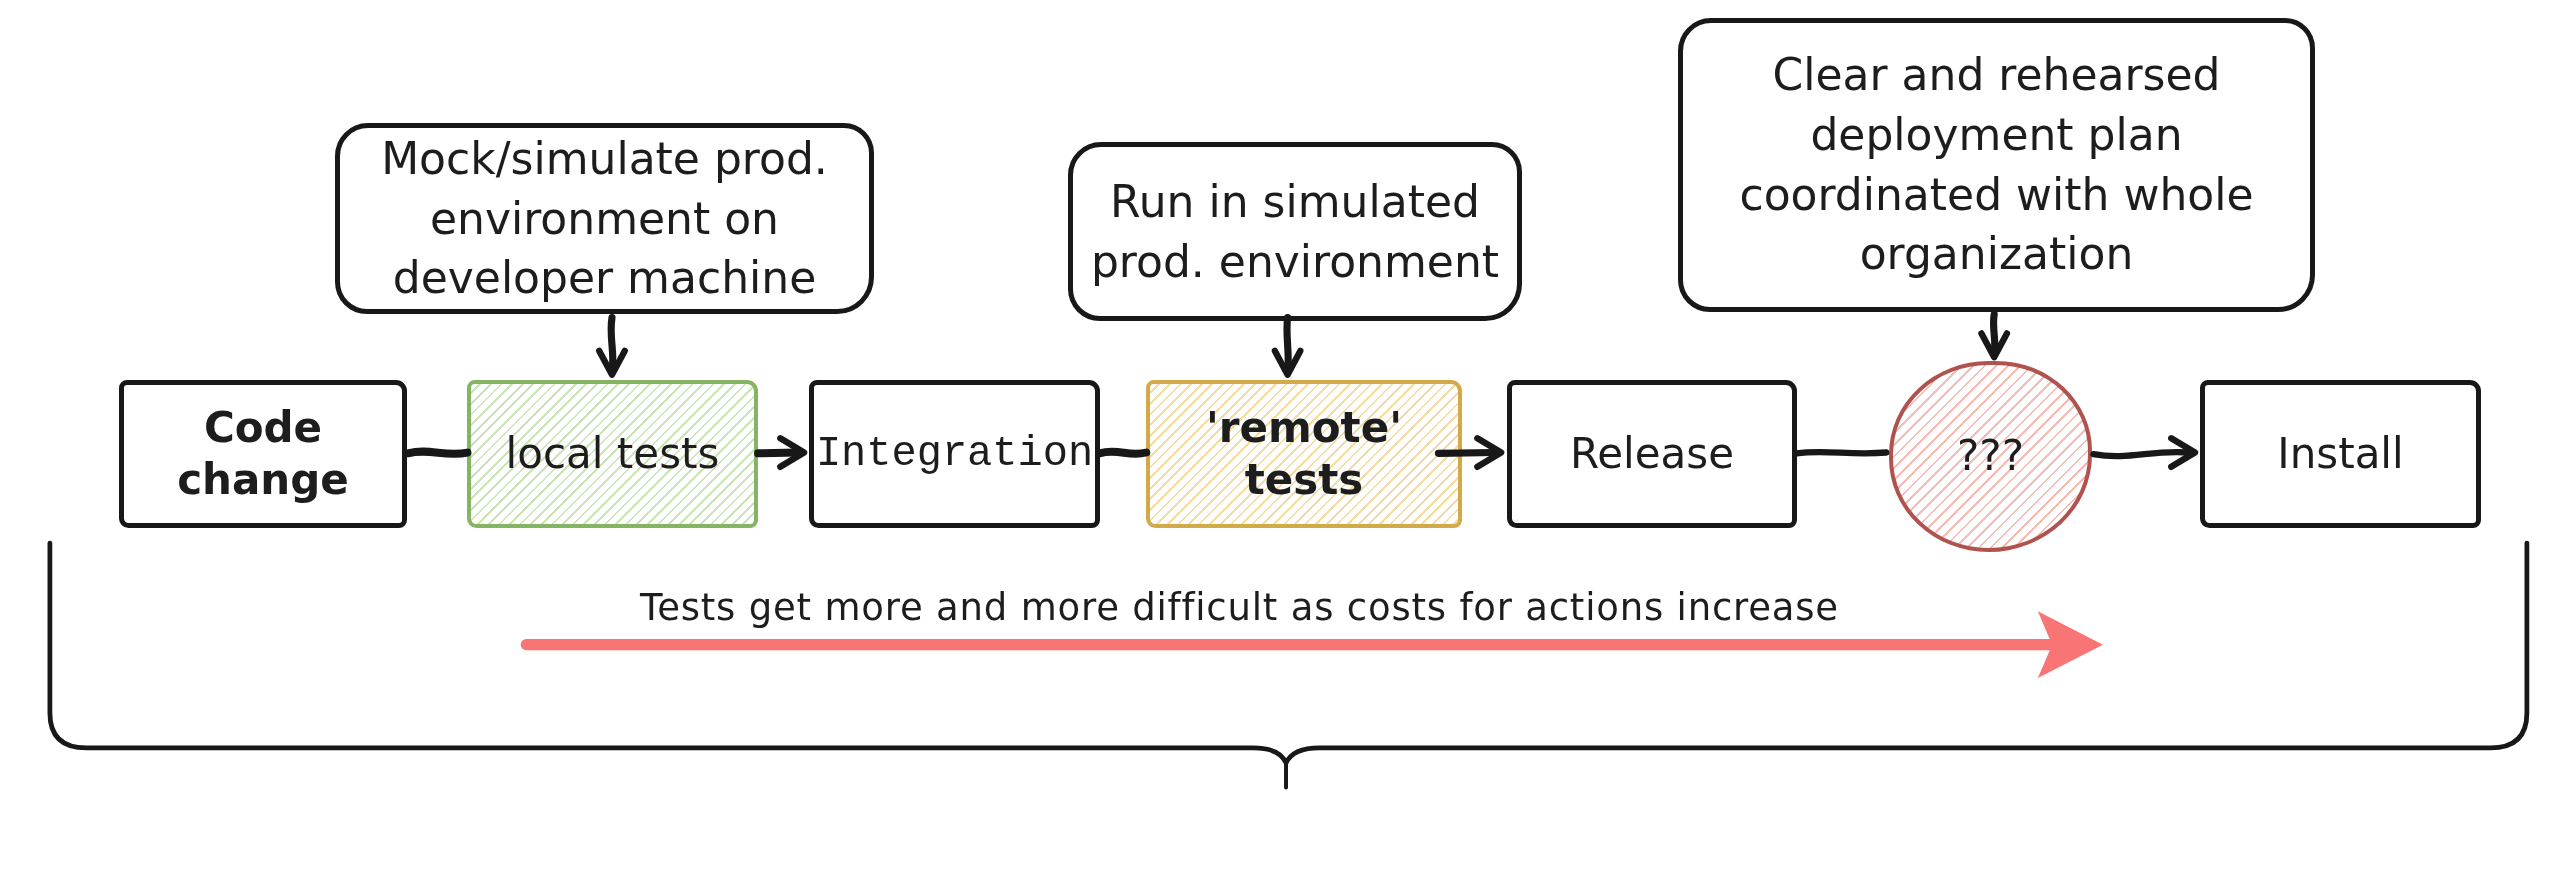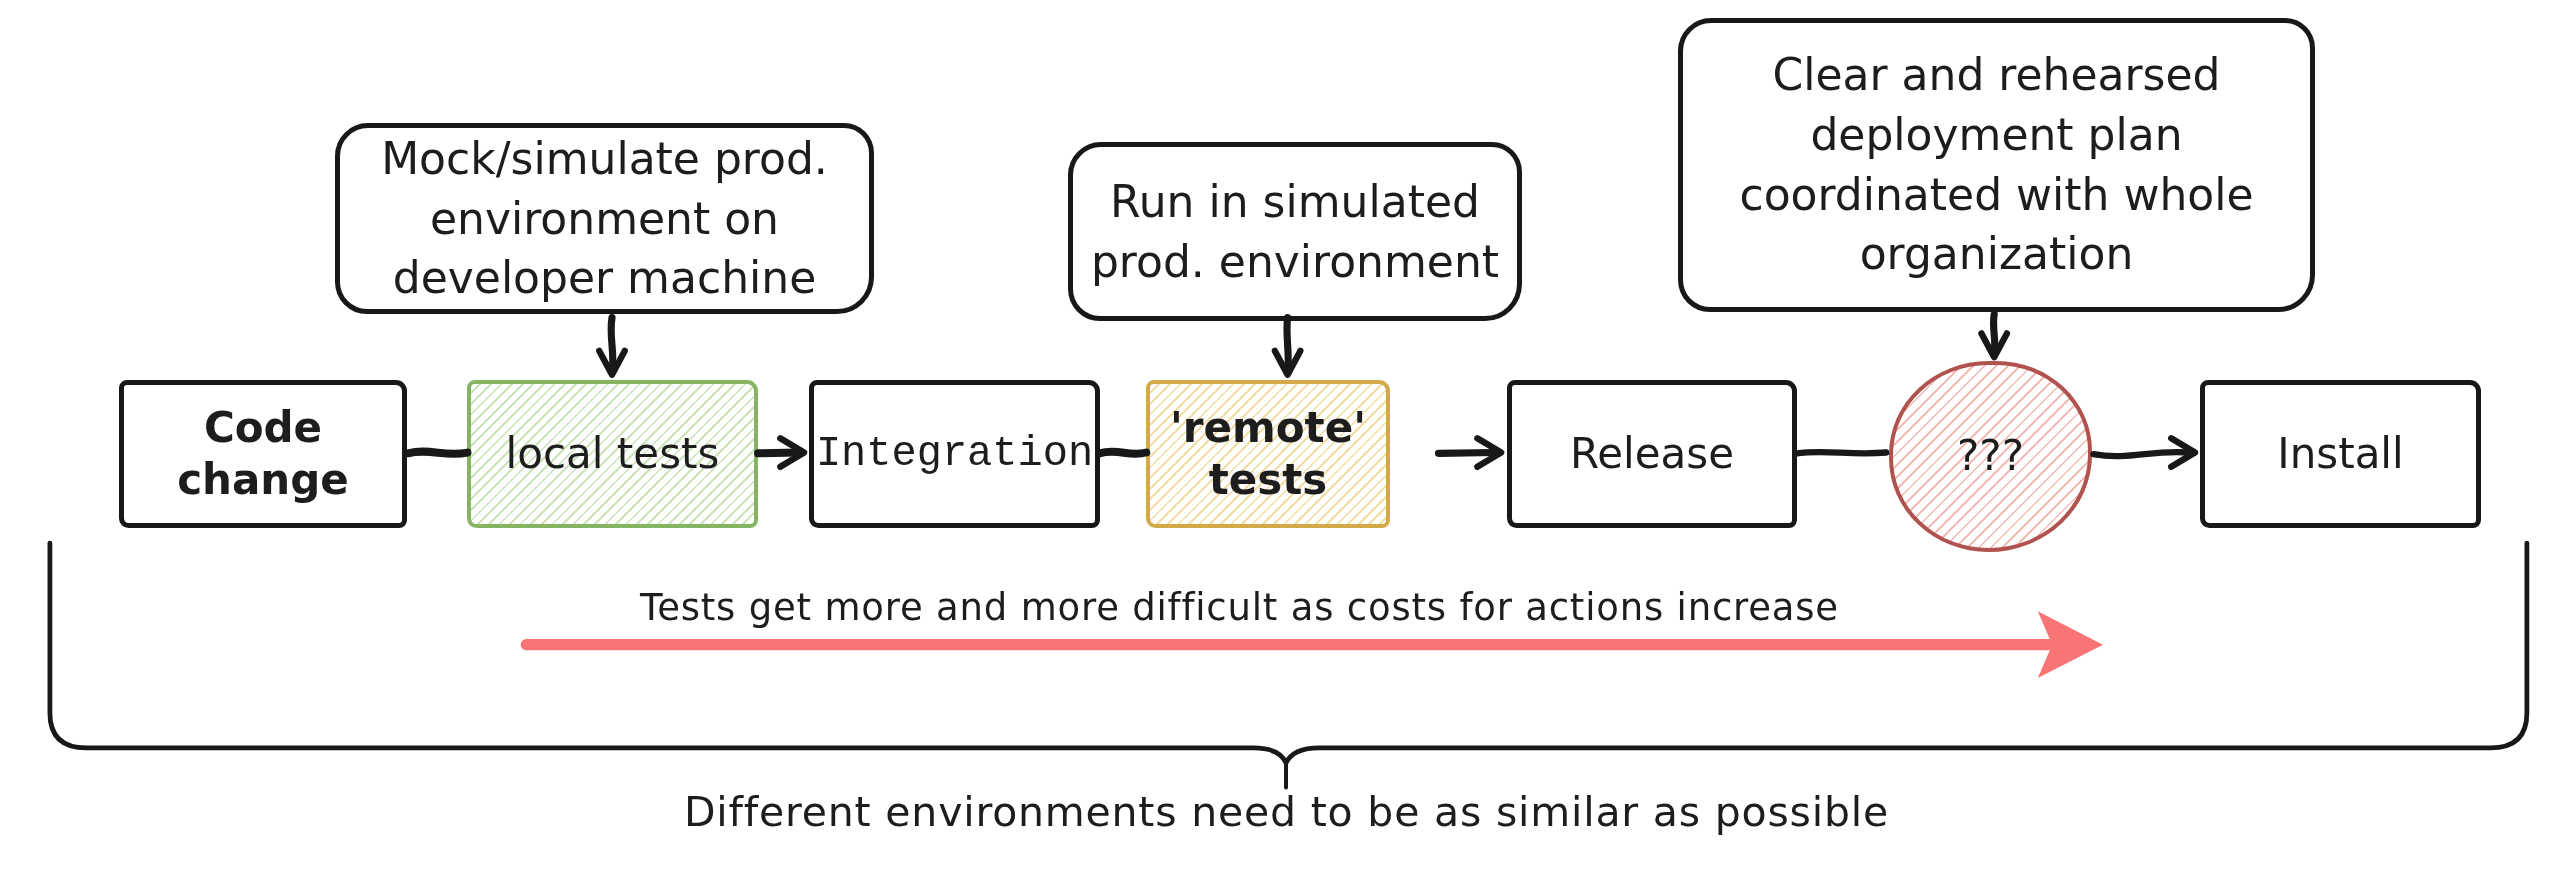--- a/index.html
+++ b/index.html
@@ -93,21 +93,21 @@
 
   <div class="node" style="left:119px; width:288px;">
     <span class="lbl lbl-narrow">Code change</span>
   </div>
   <div class="node green" style="left:467px; width:291px;">
     <span class="lbl">local tests</span>
   </div>
   <div class="node" style="left:809px; width:291px;font-family:Liberation Mono, monospace;">
     <span class="lbl">Integration</span>
   </div>
-  <div class="node yellow" style="left:1146px; width:244px;">
+  <div class="node yellow" style="left:1146px; width:316px;">
     <span class="lbl lbl-narrow">'remote' tests</span>
   </div>
   <div class="node" style="left:1507px; width:290px;">
     <span class="lbl">Release</span>
   </div>
   <div class="node circle" style="left:1889px; width:203px;">
     <span class="lbl">???</span>
   </div>
   <div class="node" style="left:2200px; width:281px;">
     <span class="lbl">Install</span>
@@ -149,16 +149,15 @@
       <polygon points="2648,812 2566,770 2584,812 2566,854" fill="#f97474"></polygon>
     </g>
 
     <g>
       <path d="M62,684 L62,898 Q62,942 108,942 L1578,942 Q1611,942 1619,961 Q1628,942 1661,942 L3136,942 Q3182,942 3182,898 L3182,684" stroke="#181818" stroke-width="6" fill="none" stroke-linecap="round"></path>
       <path d="M1619,961 L1619,992" stroke="#181818" stroke-width="5" fill="none" stroke-linecap="round"></path>
     </g>
   </svg>
 
   <div class="cost-label">Tests get more and more difficult as costs for actions increase</div>
-  <div class="brace-label">Different environments need to be as similar as possible</div>
 
 </div>
 
 
 </body></html>

